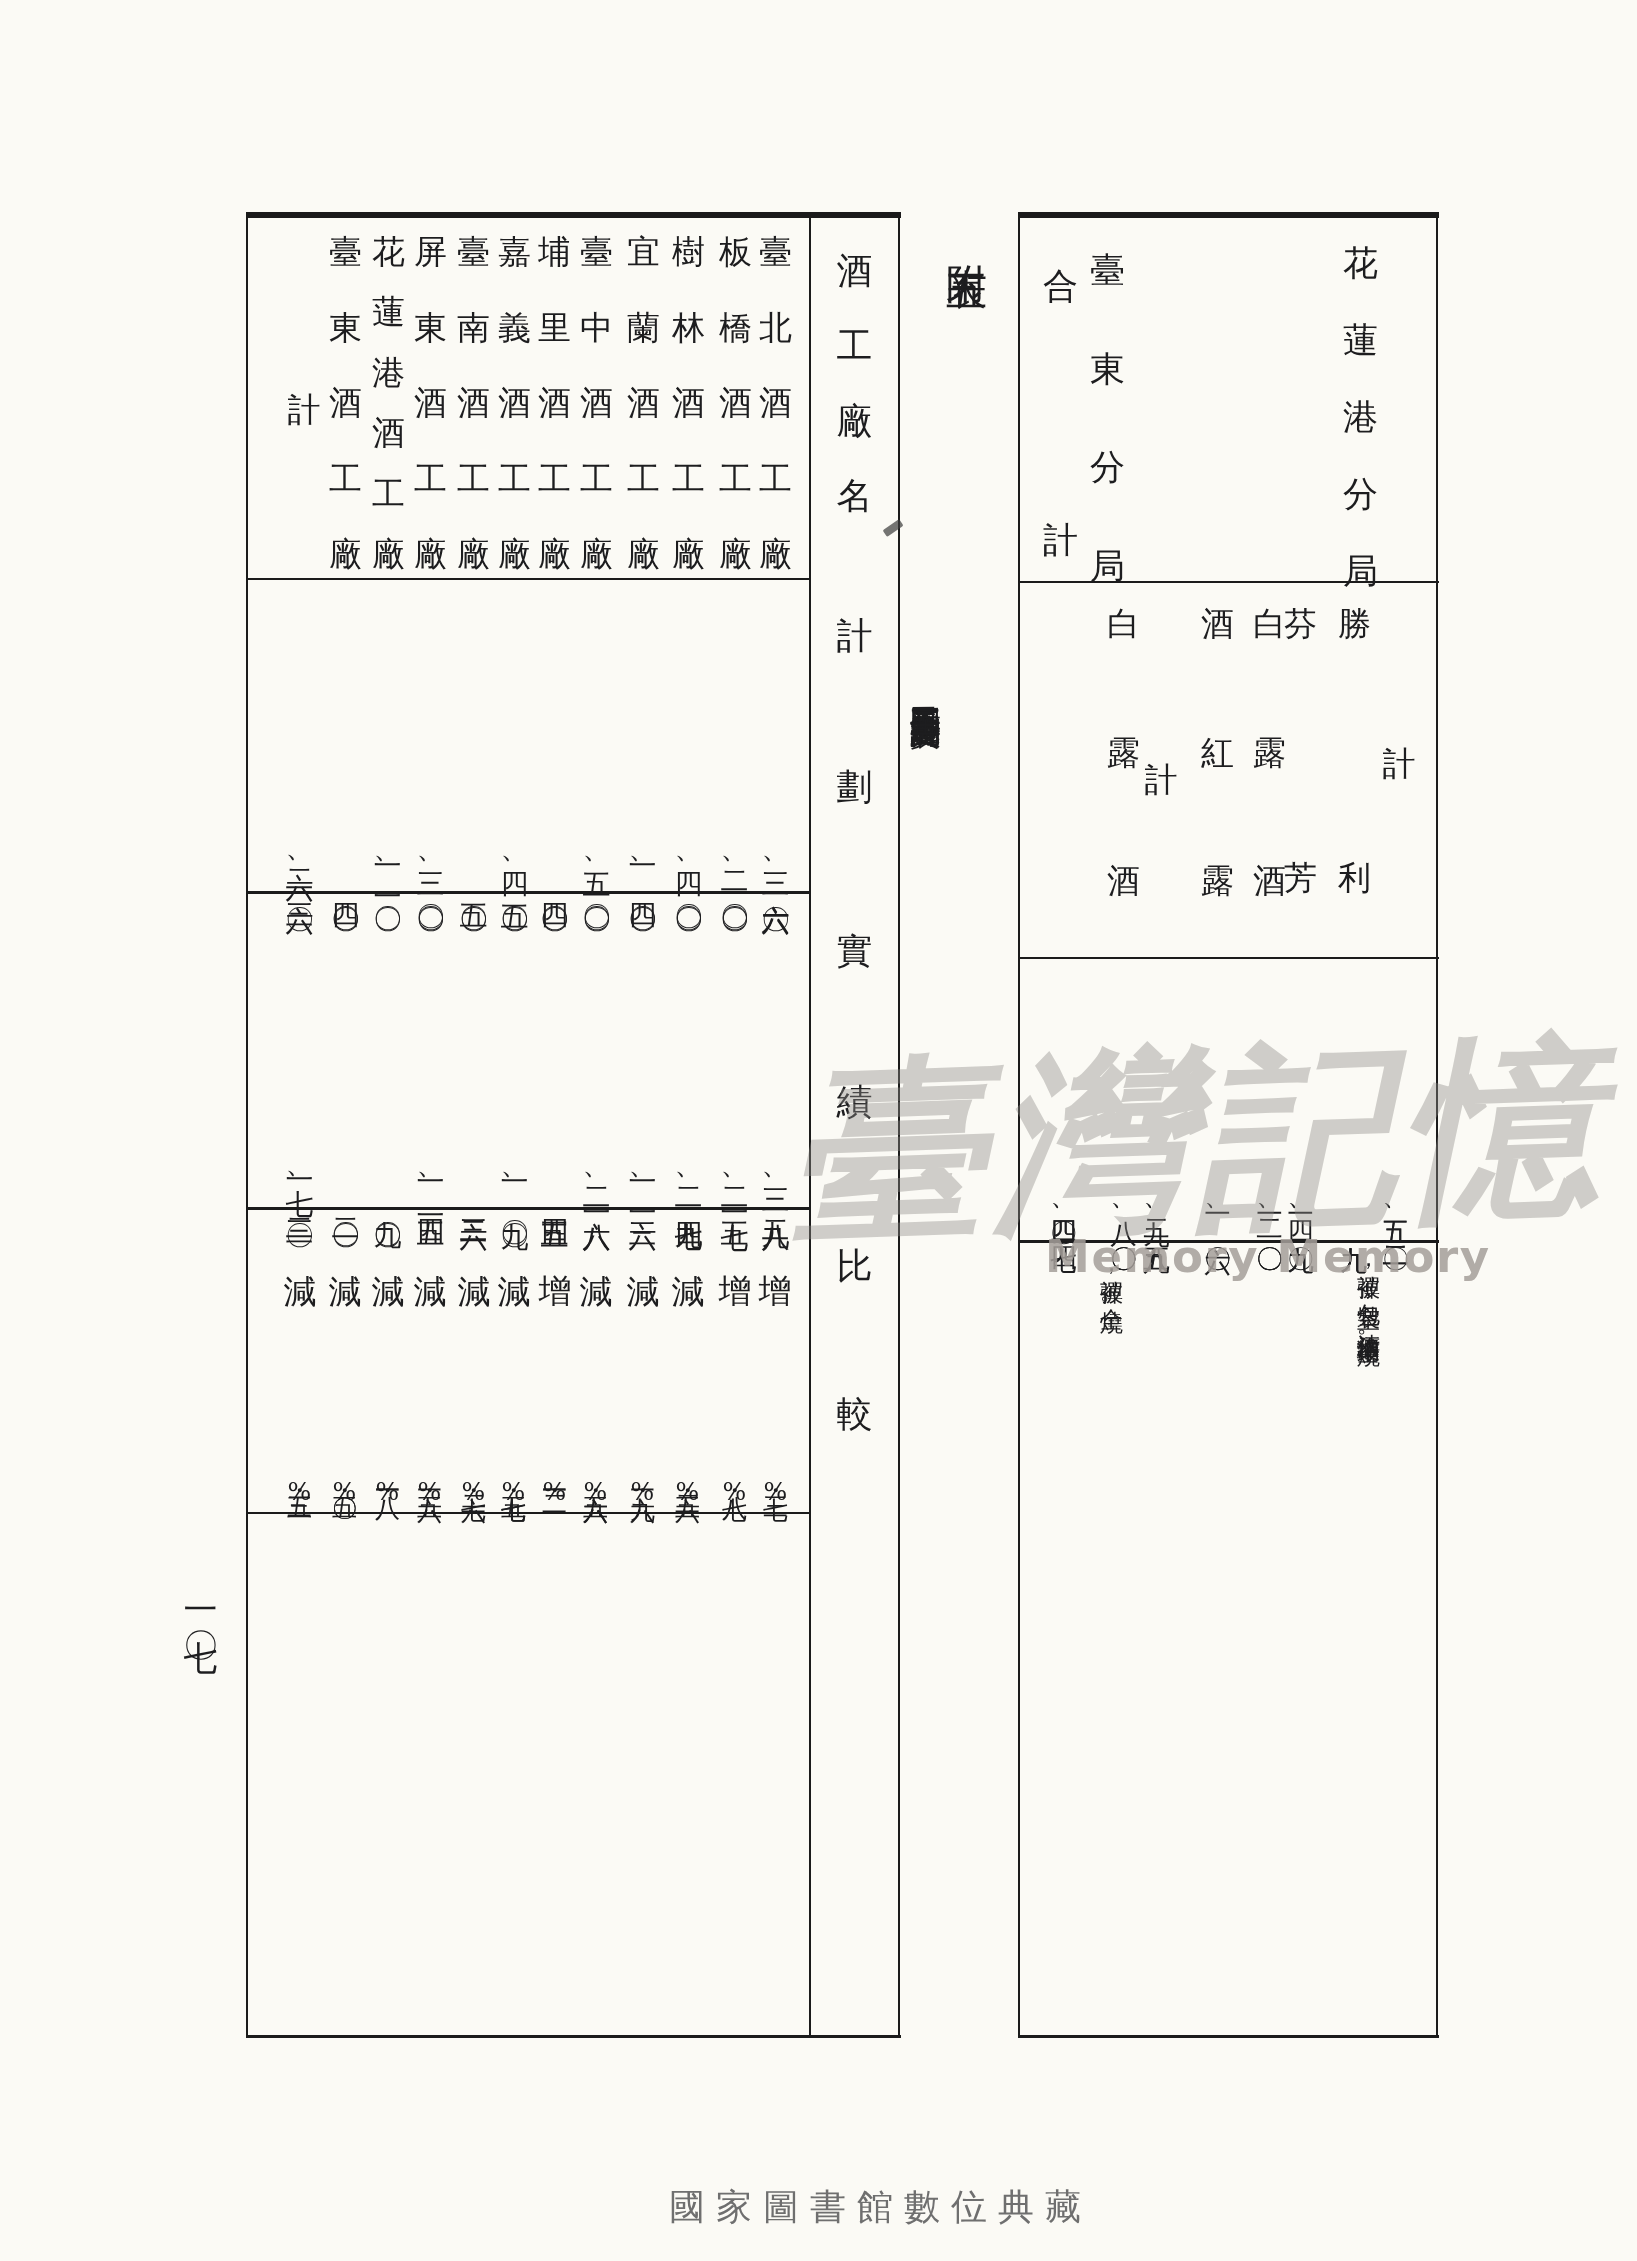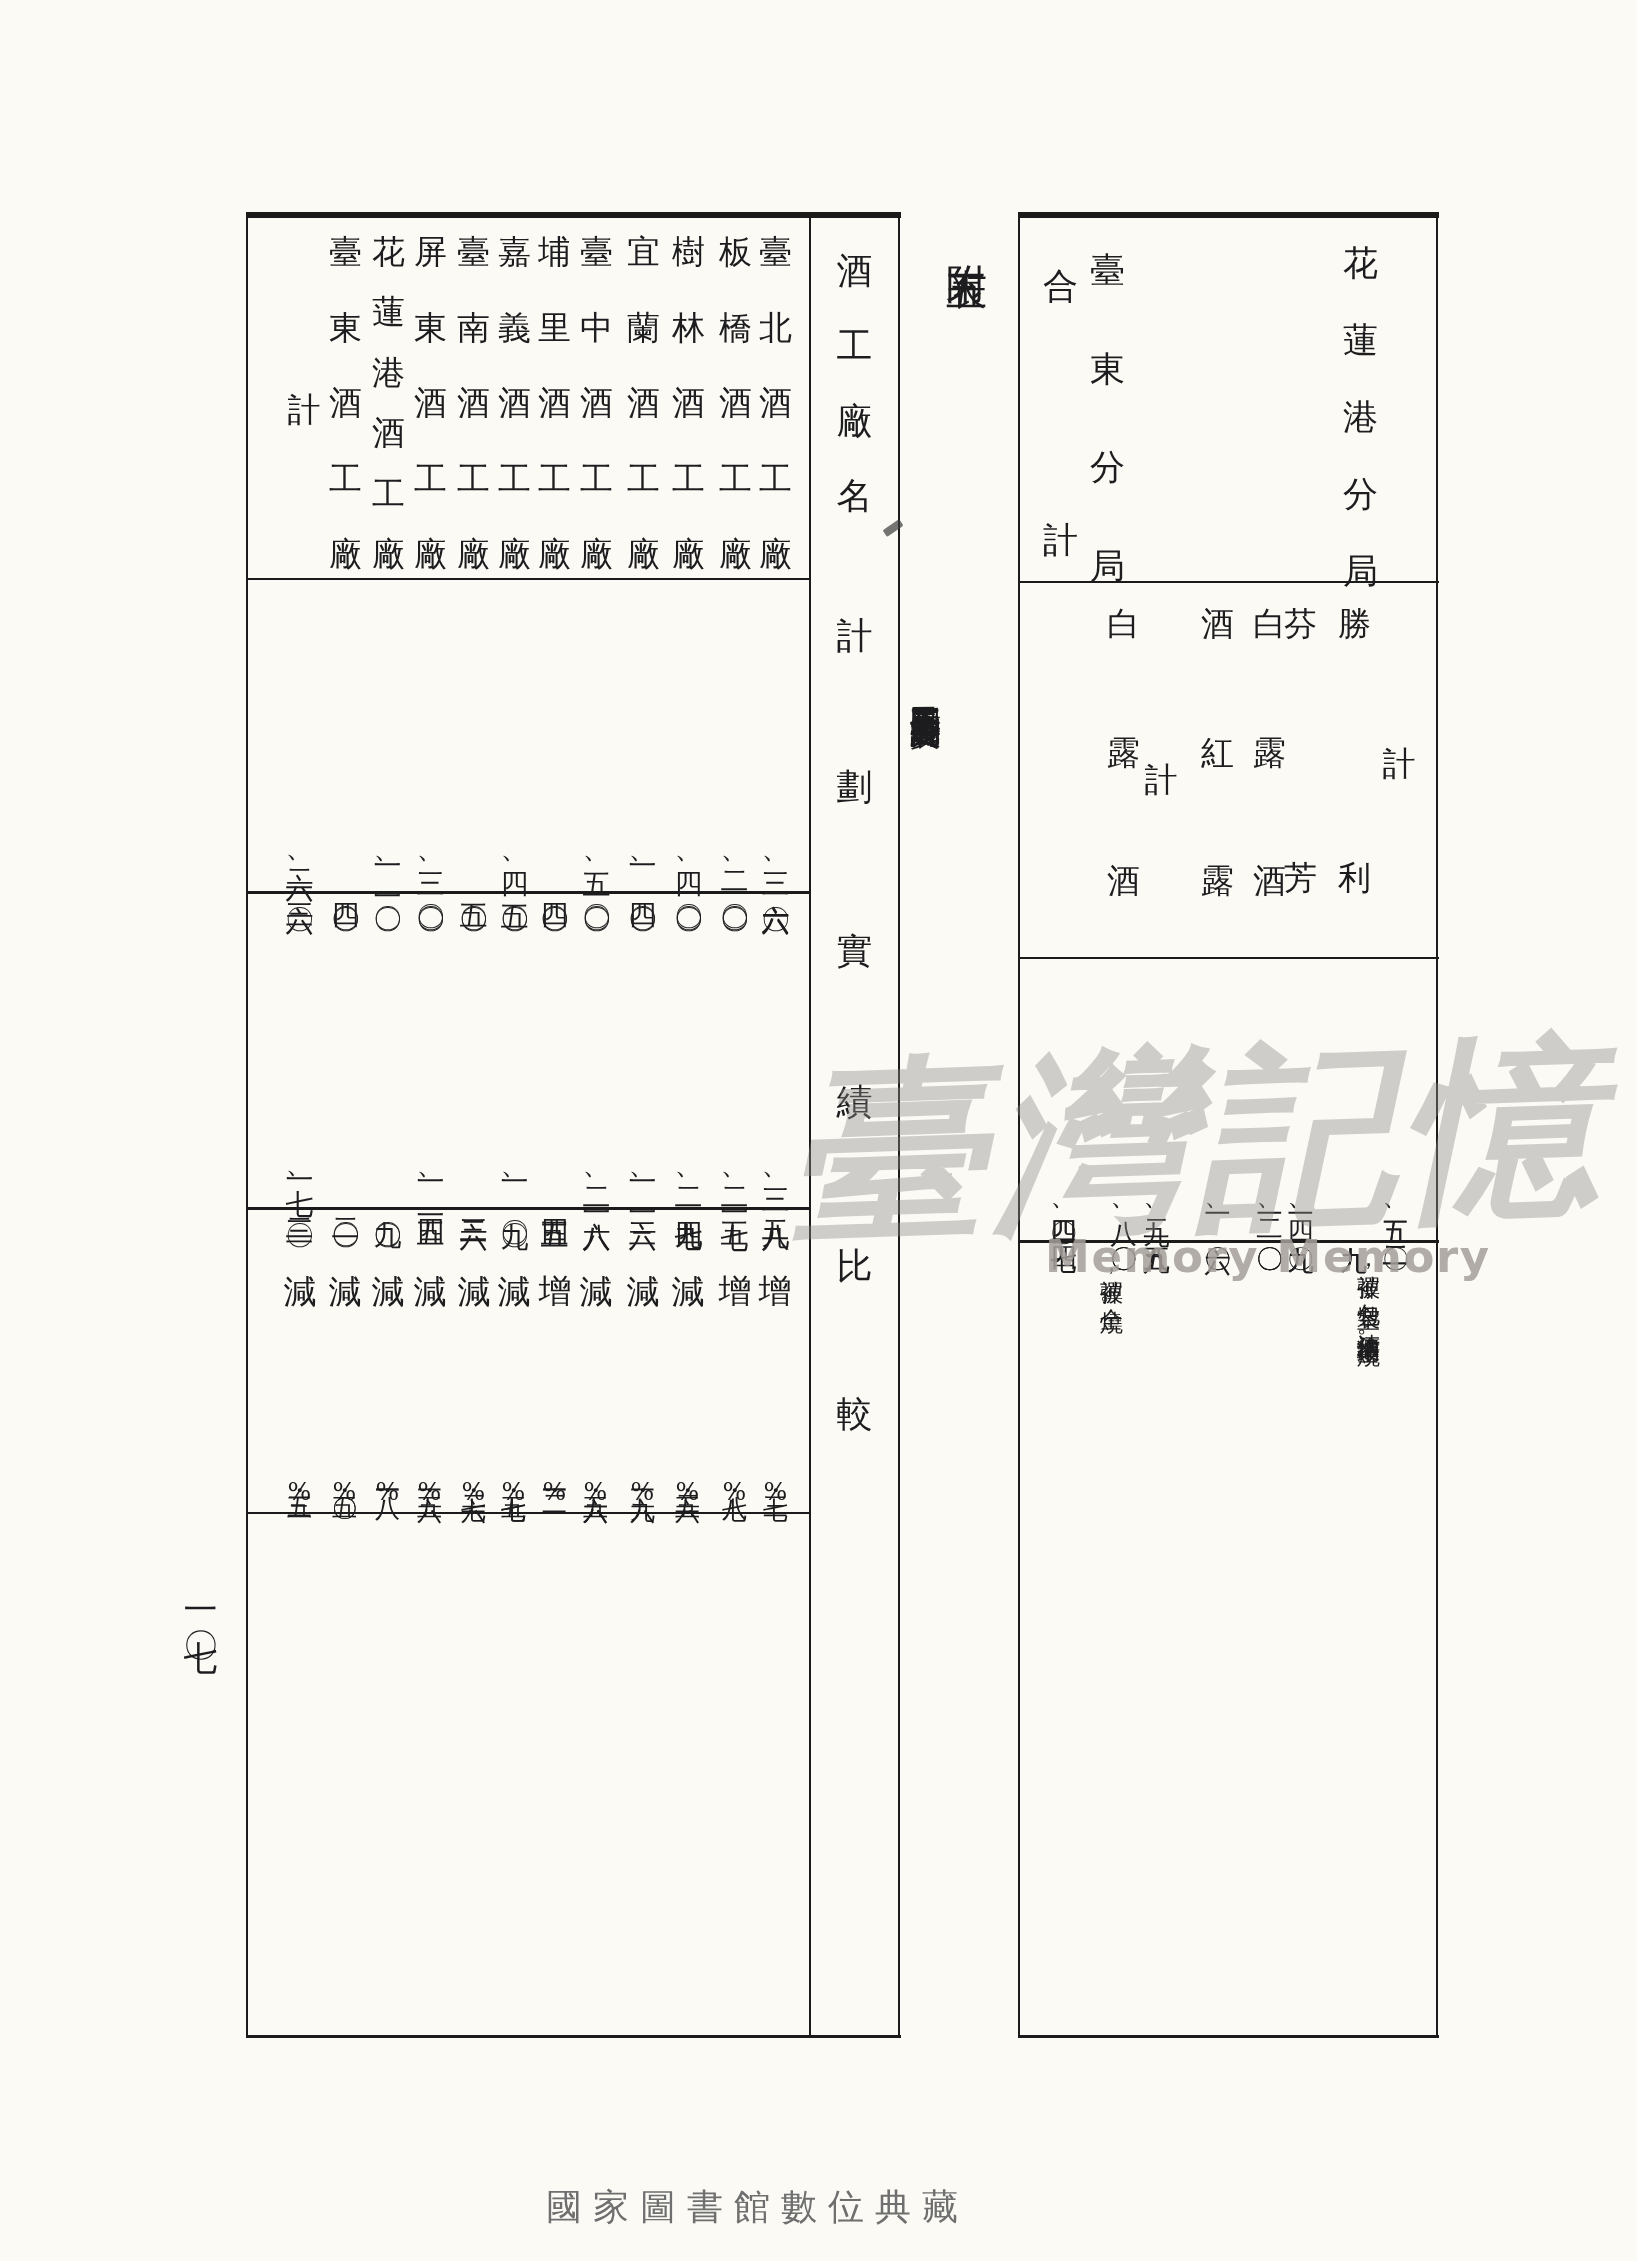--- a/index.html
+++ b/index.html
@@ -41,21 +41,21 @@
     z-index:5;pointer-events:none;
   }
   .wm-latin{
     font-size:45px;font-weight:bold;
     color:#a59f9a;opacity:.85;letter-spacing:1.6px;
     font-family:"DejaVu Sans","Liberation Sans",sans-serif;
     z-index:5;pointer-events:none;
   }
   .footer-text{
     font-size:36px;color:#6f6f6f;letter-spacing:11px;
-    text-align:left;
+    text-align:right;
   }
   .artifact{
     width:20px;height:7.8px;background:#3a3a3a;opacity:.7;
     transform:rotate(-35deg);border-radius:1.6px;
   }
 </style>
 </head>
 <body>
 
 <div>

